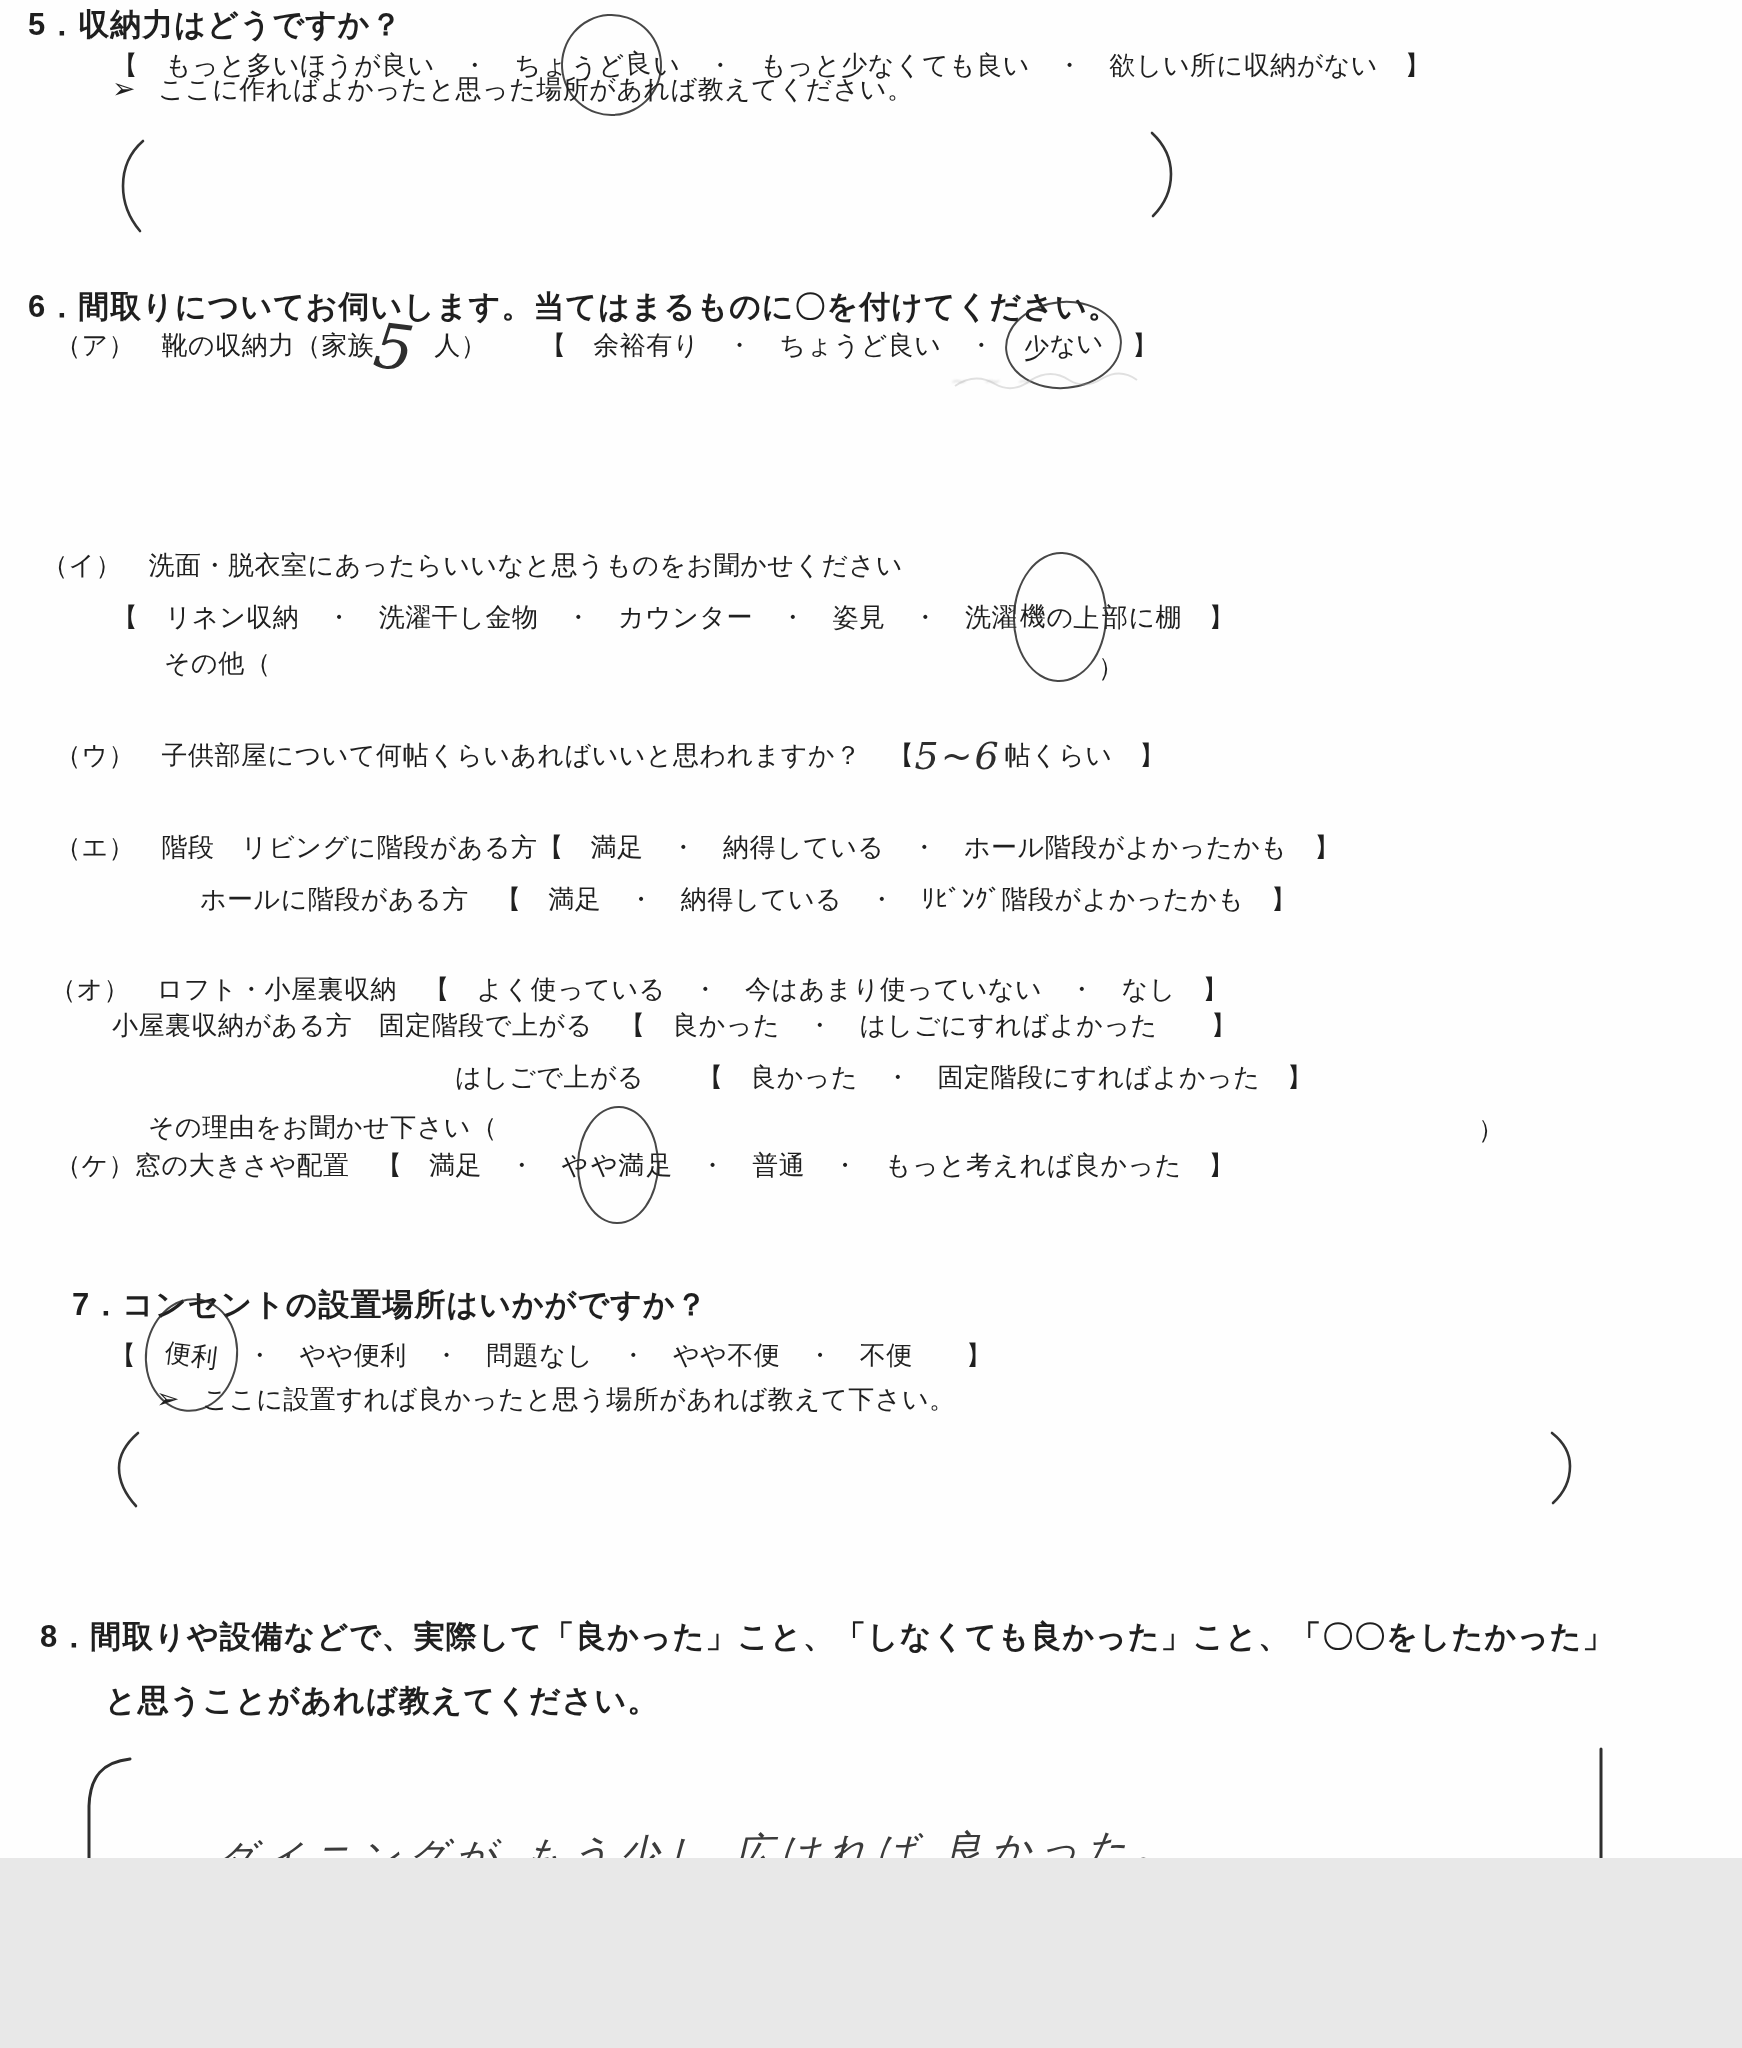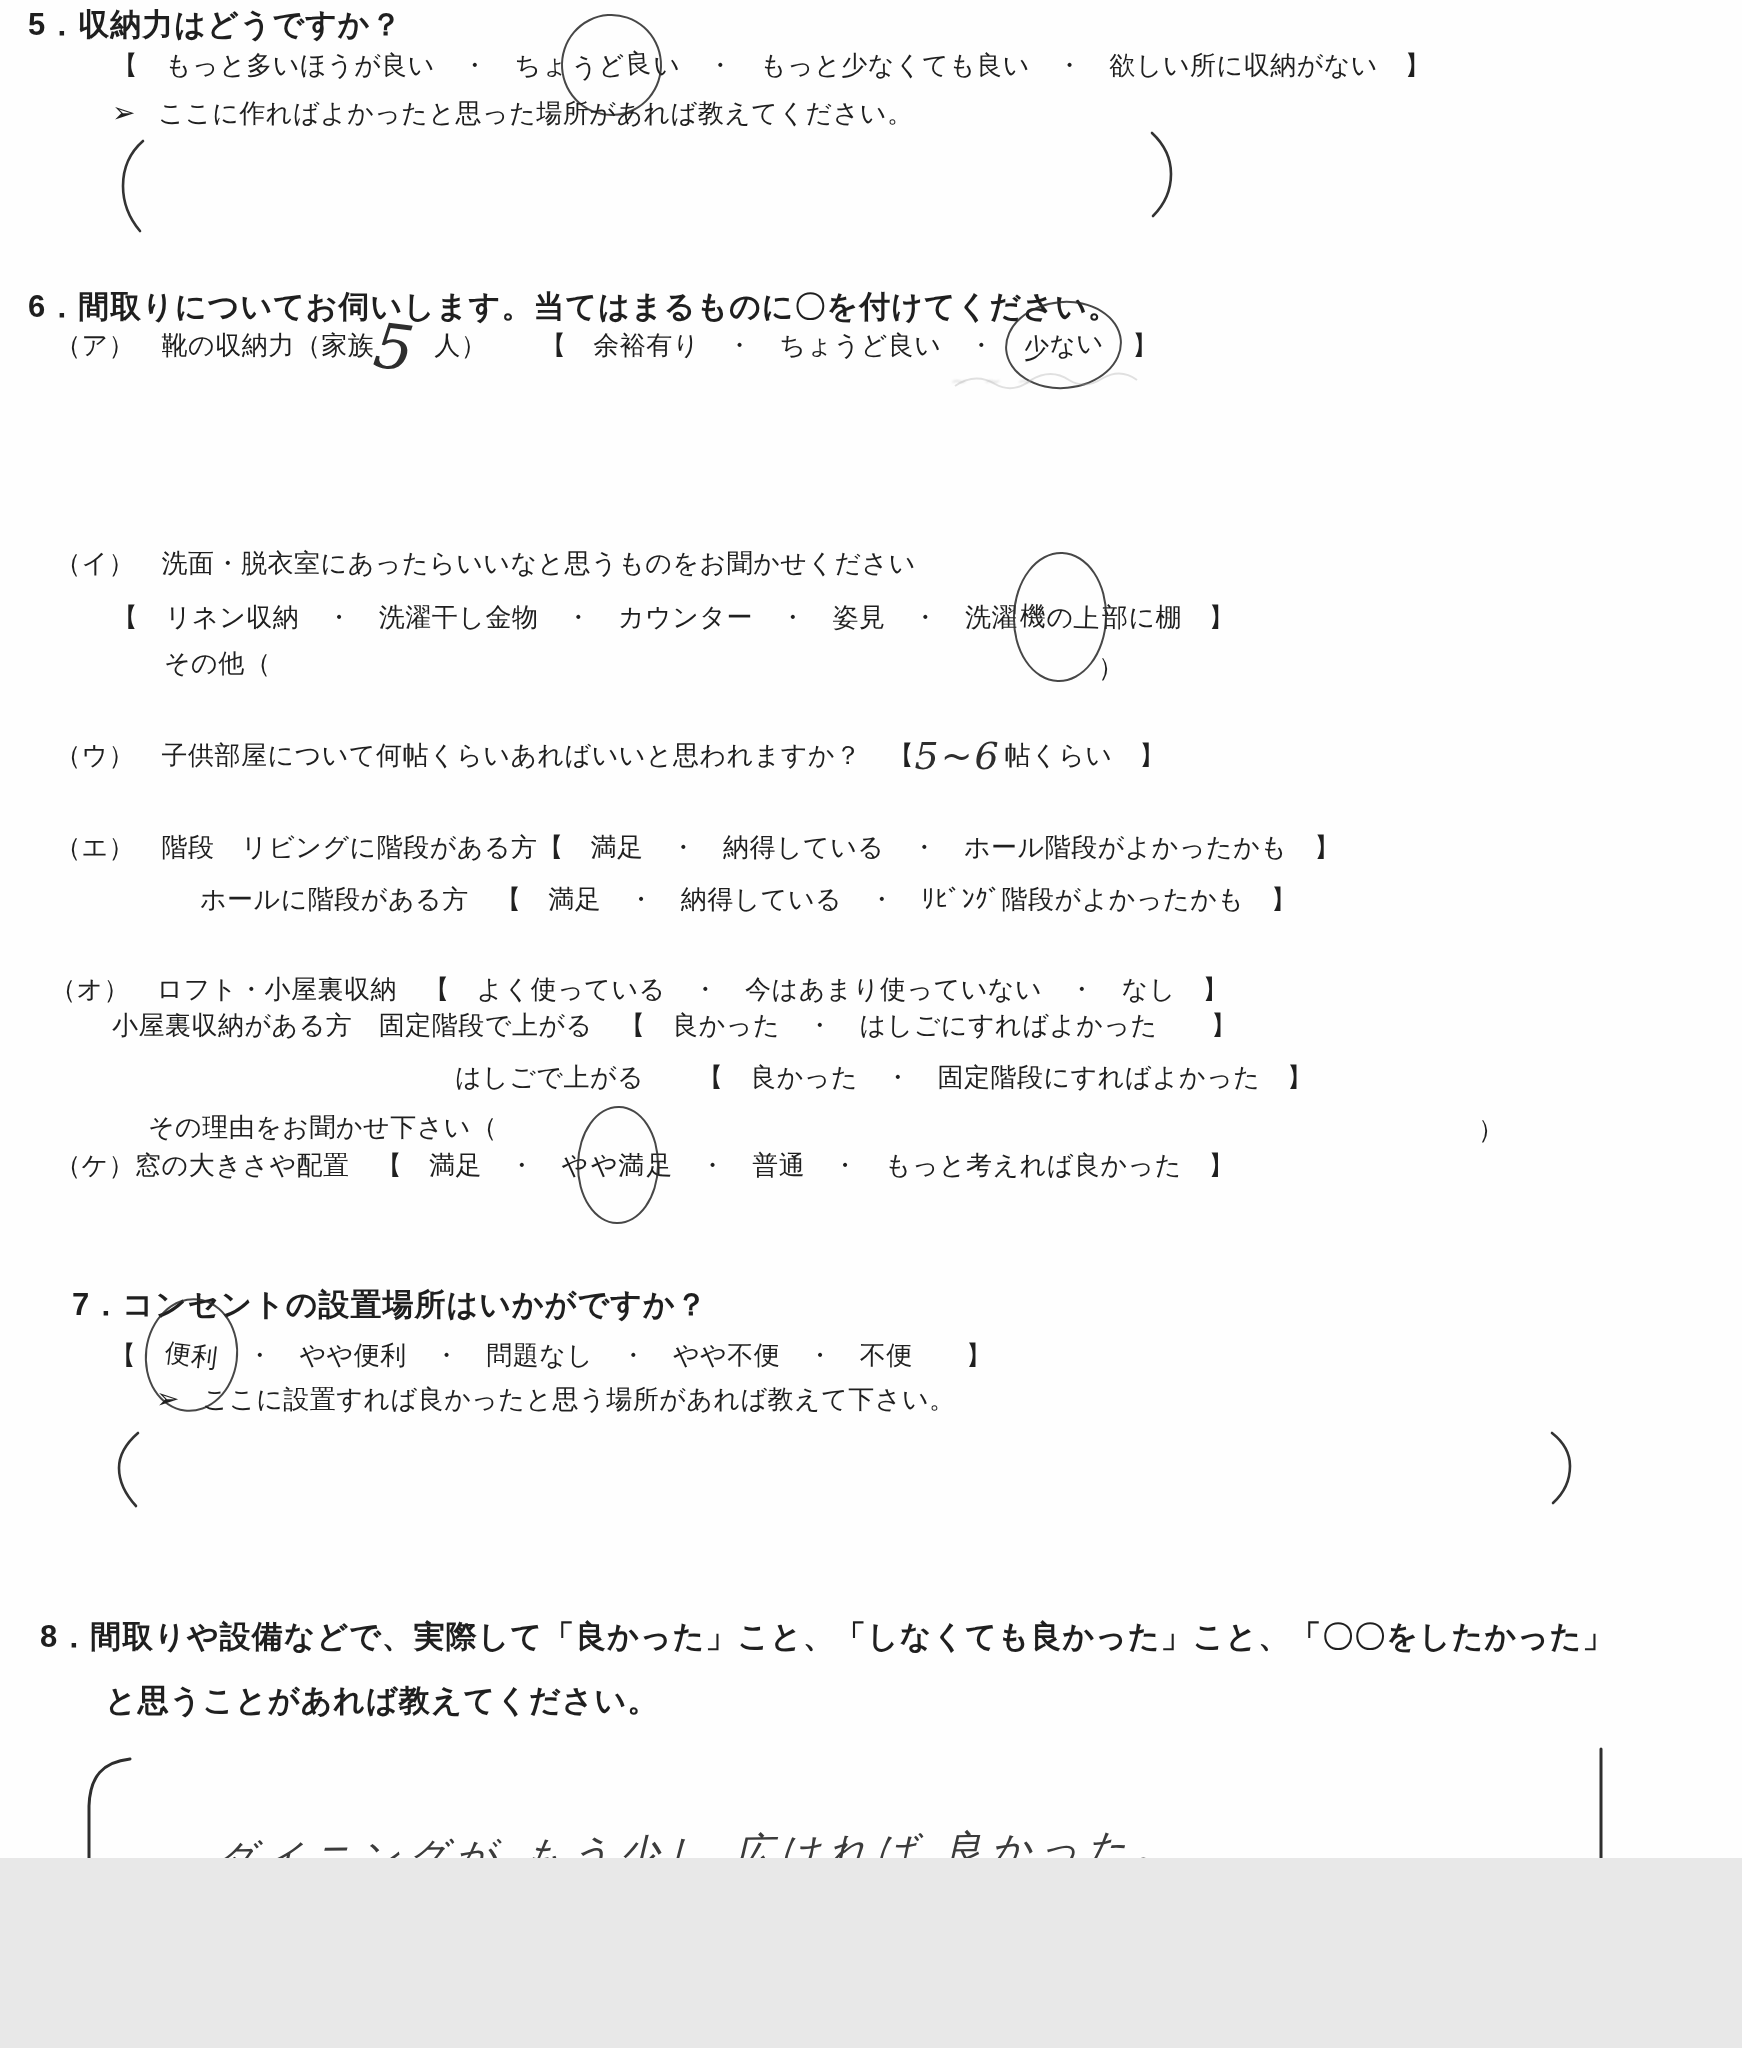--- a/index.html
+++ b/index.html
@@ -58,29 +58,29 @@
             letter-spacing:4px; filter:blur(1px); white-space:pre;
             font-family:"DejaVu Serif", serif; font-style:italic; }
 </style>
 </head>
 <body>
 
 <div class="page">
 
   <div class="line title" style="left:28px; top:8px;">5．収納力はどうですか？</div>
   <div class="line" style="left:112px; top:46px;"><span>【　もっと多いほうが良い　・　ちょ</span><span class="circled c-q5">うど良</span><span>い　・　もっと少なくても良い　・　欲しい所に収納がない　】</span></div>
-  <div class="line" style="left:112px; top:96px;text-align:right;"><span class="arrow">➢</span><span>ここに作ればよかったと思った場所があれば教えてください。</span></div>
+  <div class="line" style="left:112px; top:72px;text-align:right;"><span class="arrow">➢</span><span>ここに作ればよかったと思った場所があれば教えてください。</span></div>
 
   <div class="line title" style="left:28px; top:290px;">6．間取りについてお伺いします。当てはまるものに〇を付けてください。</div>
 
   <div class="line" style="left:55px; top:326px;"><span>（ア）　靴の収納力（家族</span><span class="hw hw-digit">5</span><span>人）　　</span><span>【　余裕有り　・　ちょうど良い　・　</span><span class="circled c-a">少ない</span><span>　】</span></div>
 
   <div class="smudge" style="left:950px; top:368px;">~ ~ ~</div>
 
-  <div class="line" style="left:55px; top:548px;font-family:Liberation Mono, monospace;">（イ）　洗面・脱衣室にあったらいいなと思うものをお聞かせください</div>
+  <div class="line" style="left:42px; top:548px;">（イ）　洗面・脱衣室にあったらいいなと思うものをお聞かせください</div>
   <div class="line" style="left:112px; top:598px;"><span>【　リネン収納　・　洗濯干し金物　・　カウンター　・　姿見　・　洗濯</span><span class="circled c-i">機の上</span><span>部に棚　】</span></div>
   <div class="line" style="left:164px; top:646px;">その他（</div>
   <div class="line" style="left:1098px; top:650px;">）</div>
 
   <div class="line" style="left:55px; top:738px;"><span>（ウ）　子供部屋について何帖くらいあればいいと思われますか？　【</span><span class="hw hw-size">5~6</span><span>帖くらい　】</span></div>
 
   <div class="line" style="left:55px; top:830px;">（エ）　階段　リビングに階段がある方【　満足　・　納得している　・　ホール階段がよかったかも　】</div>
   <div class="line" style="left:200px; top:882px;">ホールに階段がある方　【　満足　・　納得している　・　ﾘﾋﾞﾝｸﾞ階段がよかったかも　】</div>
 
   <div class="line" style="left:50px; top:956px;margin-top:16px;">（オ）　ロフト・小屋裏収納　【　よく使っている　・　今はあまり使っていない　・　なし　】</div>

